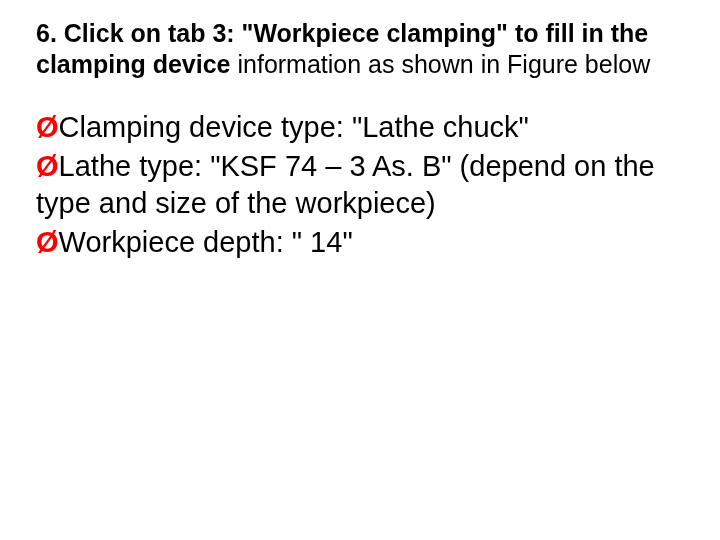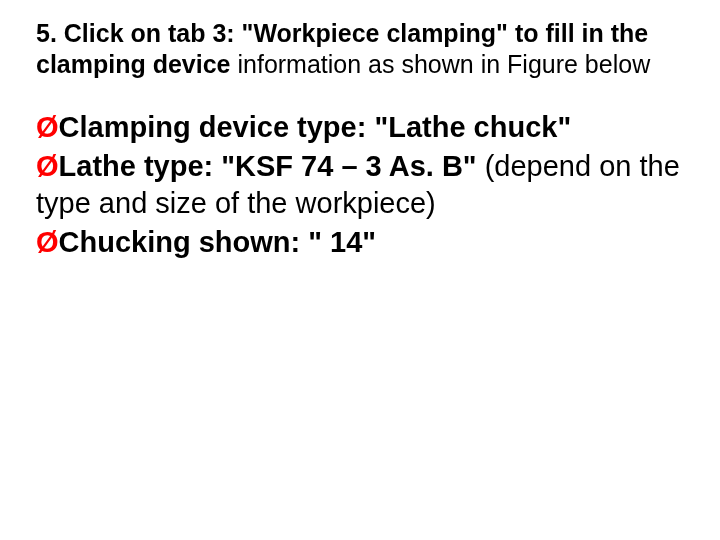--- a/index.html
+++ b/index.html
@@ -23,42 +23,42 @@
   .list {
     font-size: 29px;
     line-height: 1.28;
   }
   .item { margin-bottom: 2px; }
   .arrow {
     color: #ff0000;
     font-weight: 700;
   }
   .label {
-    font-weight: 700;
+    font-weight: 400;
   }
 </style>
 </head>
 <body>
 
 <div class="page">
 
   <div class="intro">
-    <span class="bold">5. Click on tab 3: "Workpiece clamping" to fill in the clamping device</span><span> information as shown in Figure below</span>
+    <span class="bold">6. Click on tab 3: "Workpiece clamping" to fill in the clamping device</span><span> information as shown in Figure below</span>
   </div>
 
   <div class="list">
 
     <div class="item">
       <span class="arrow">Ø</span><span class="label">Clamping device type</span><span class="label">: "Lathe chuck"</span>
     </div>
 
     <div class="item">
       <span class="arrow">Ø</span><span class="label">Lathe type</span><span class="label">: "KSF 74 – 3 As. B"</span><span> (depend on the type and size of the workpiece)</span>
     </div>
 
 
     <div class="item">
-      <span class="arrow">Ø</span><span class="label">Chucking shown</span><span class="label">: " 14"</span>
+      <span class="arrow">Ø</span><span class="label">Workpiece depth</span><span class="label">: " 14"</span>
     </div>
 
   </div>
 
 </div>
 
 </body></html>

